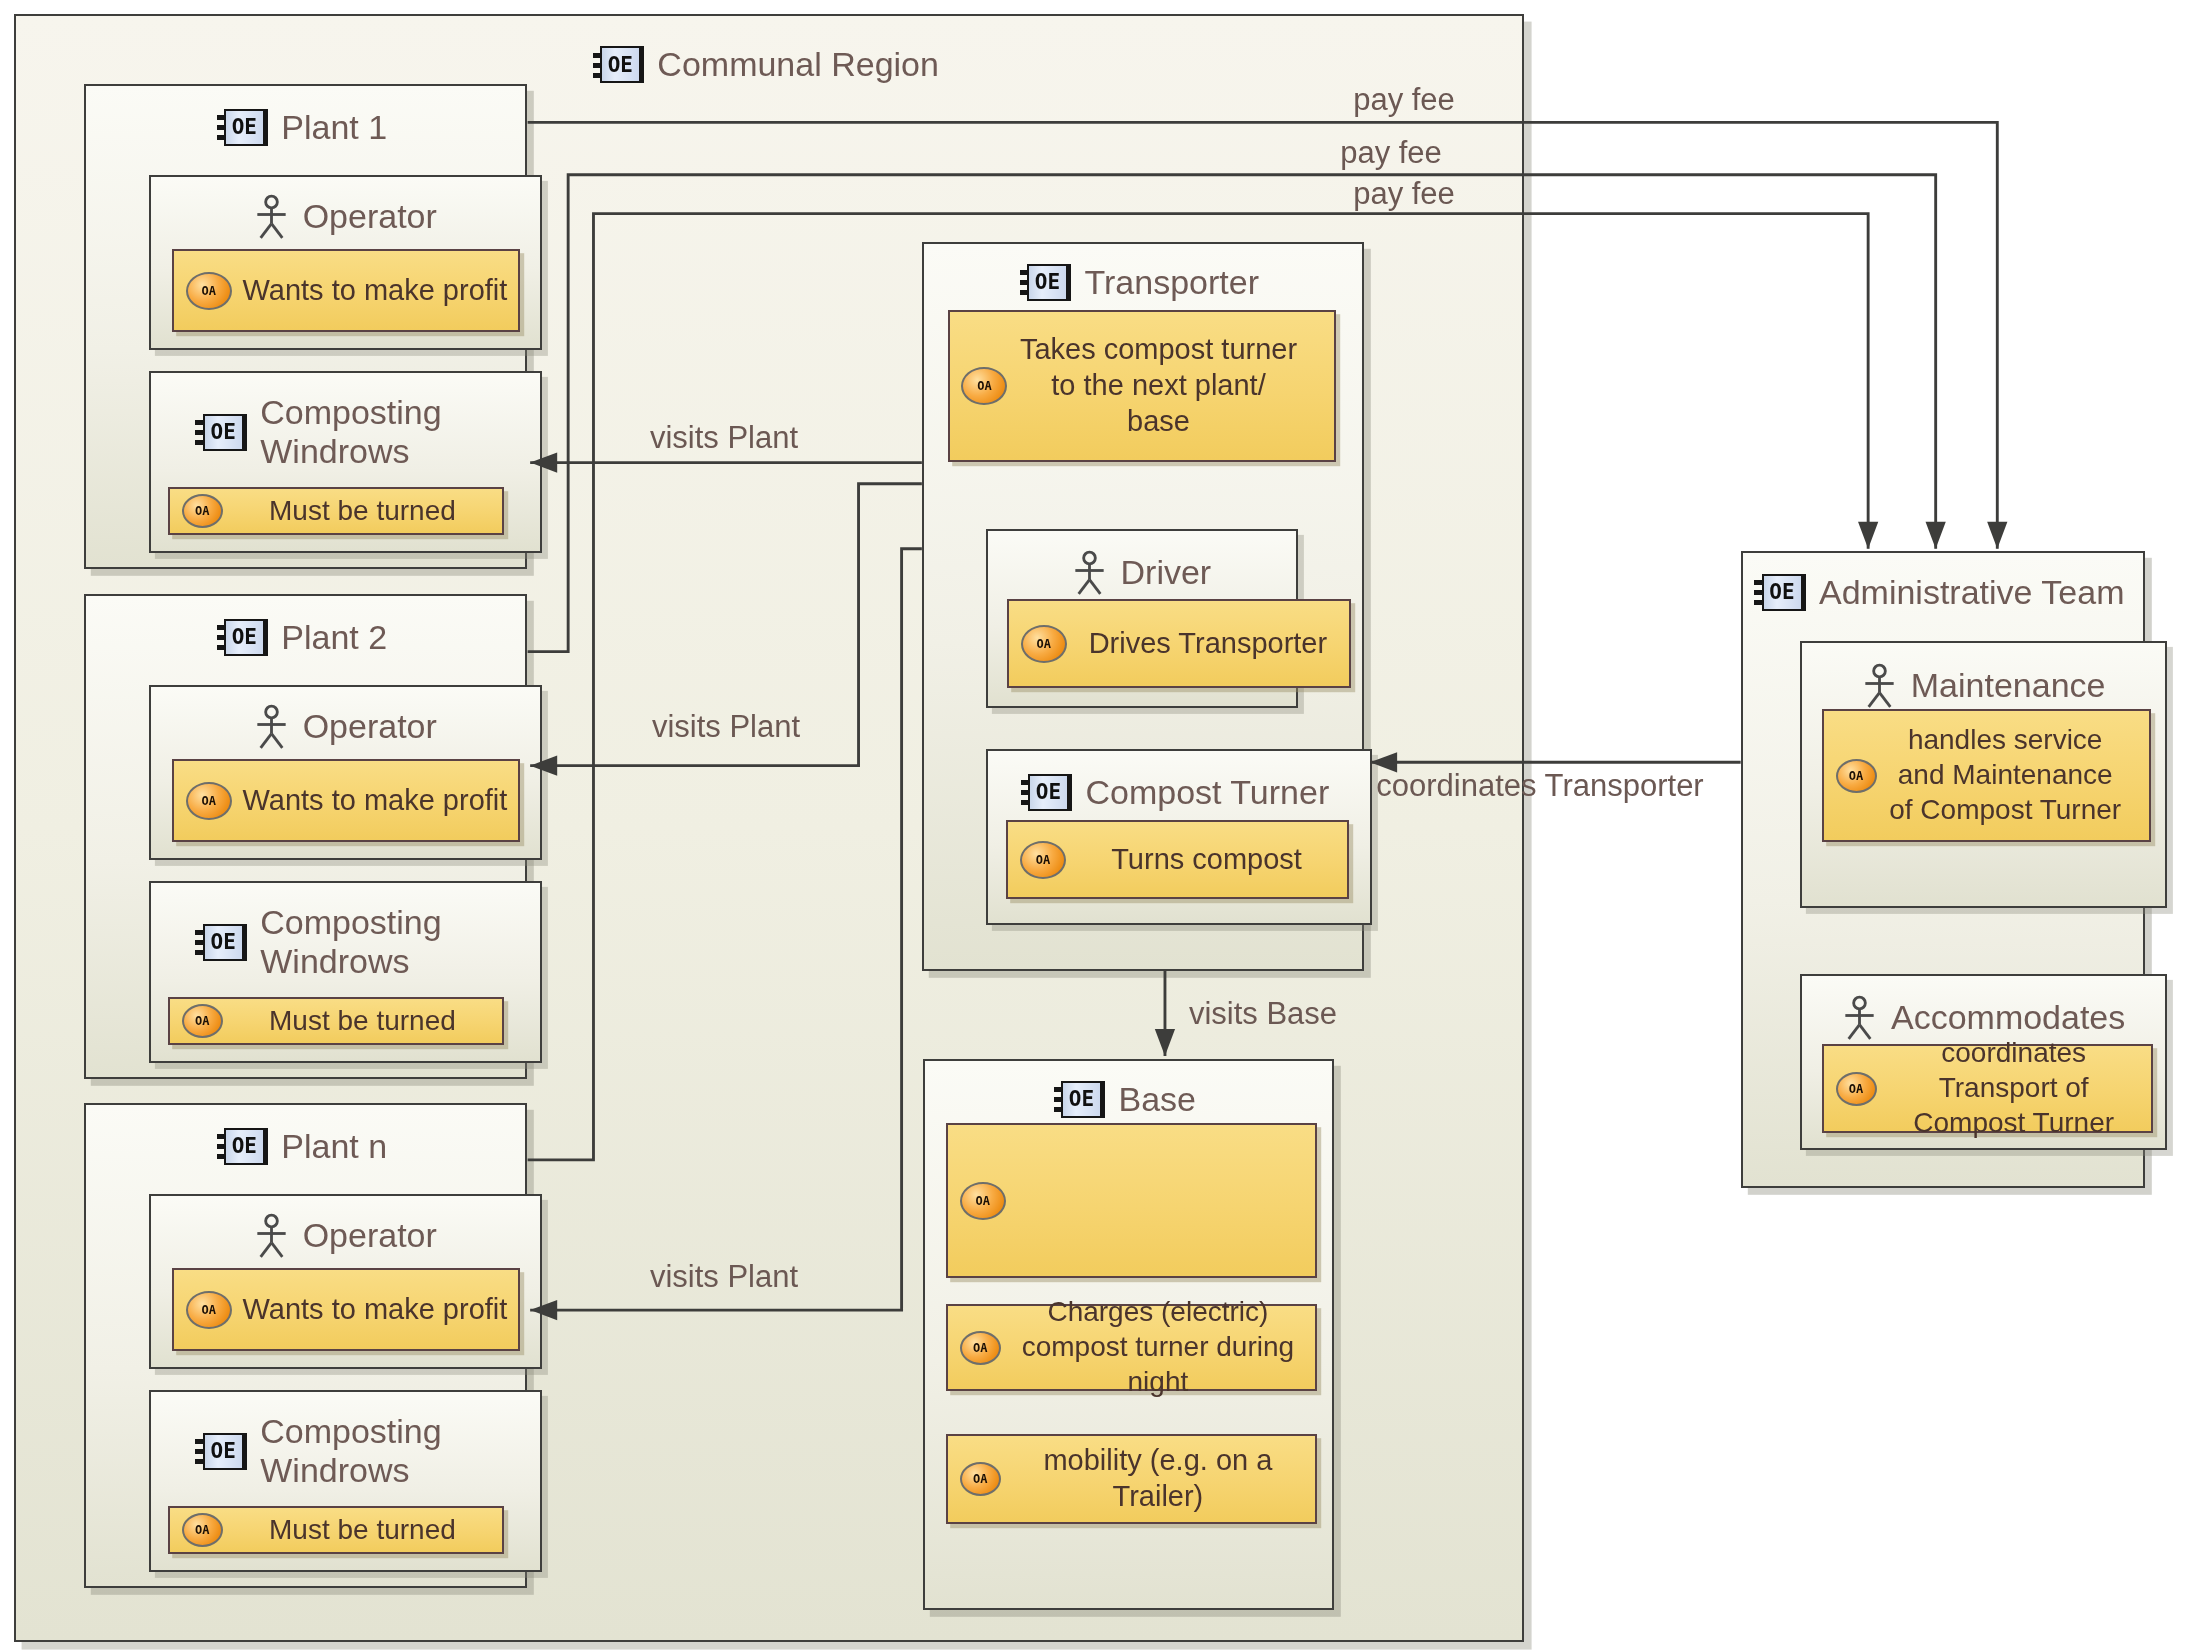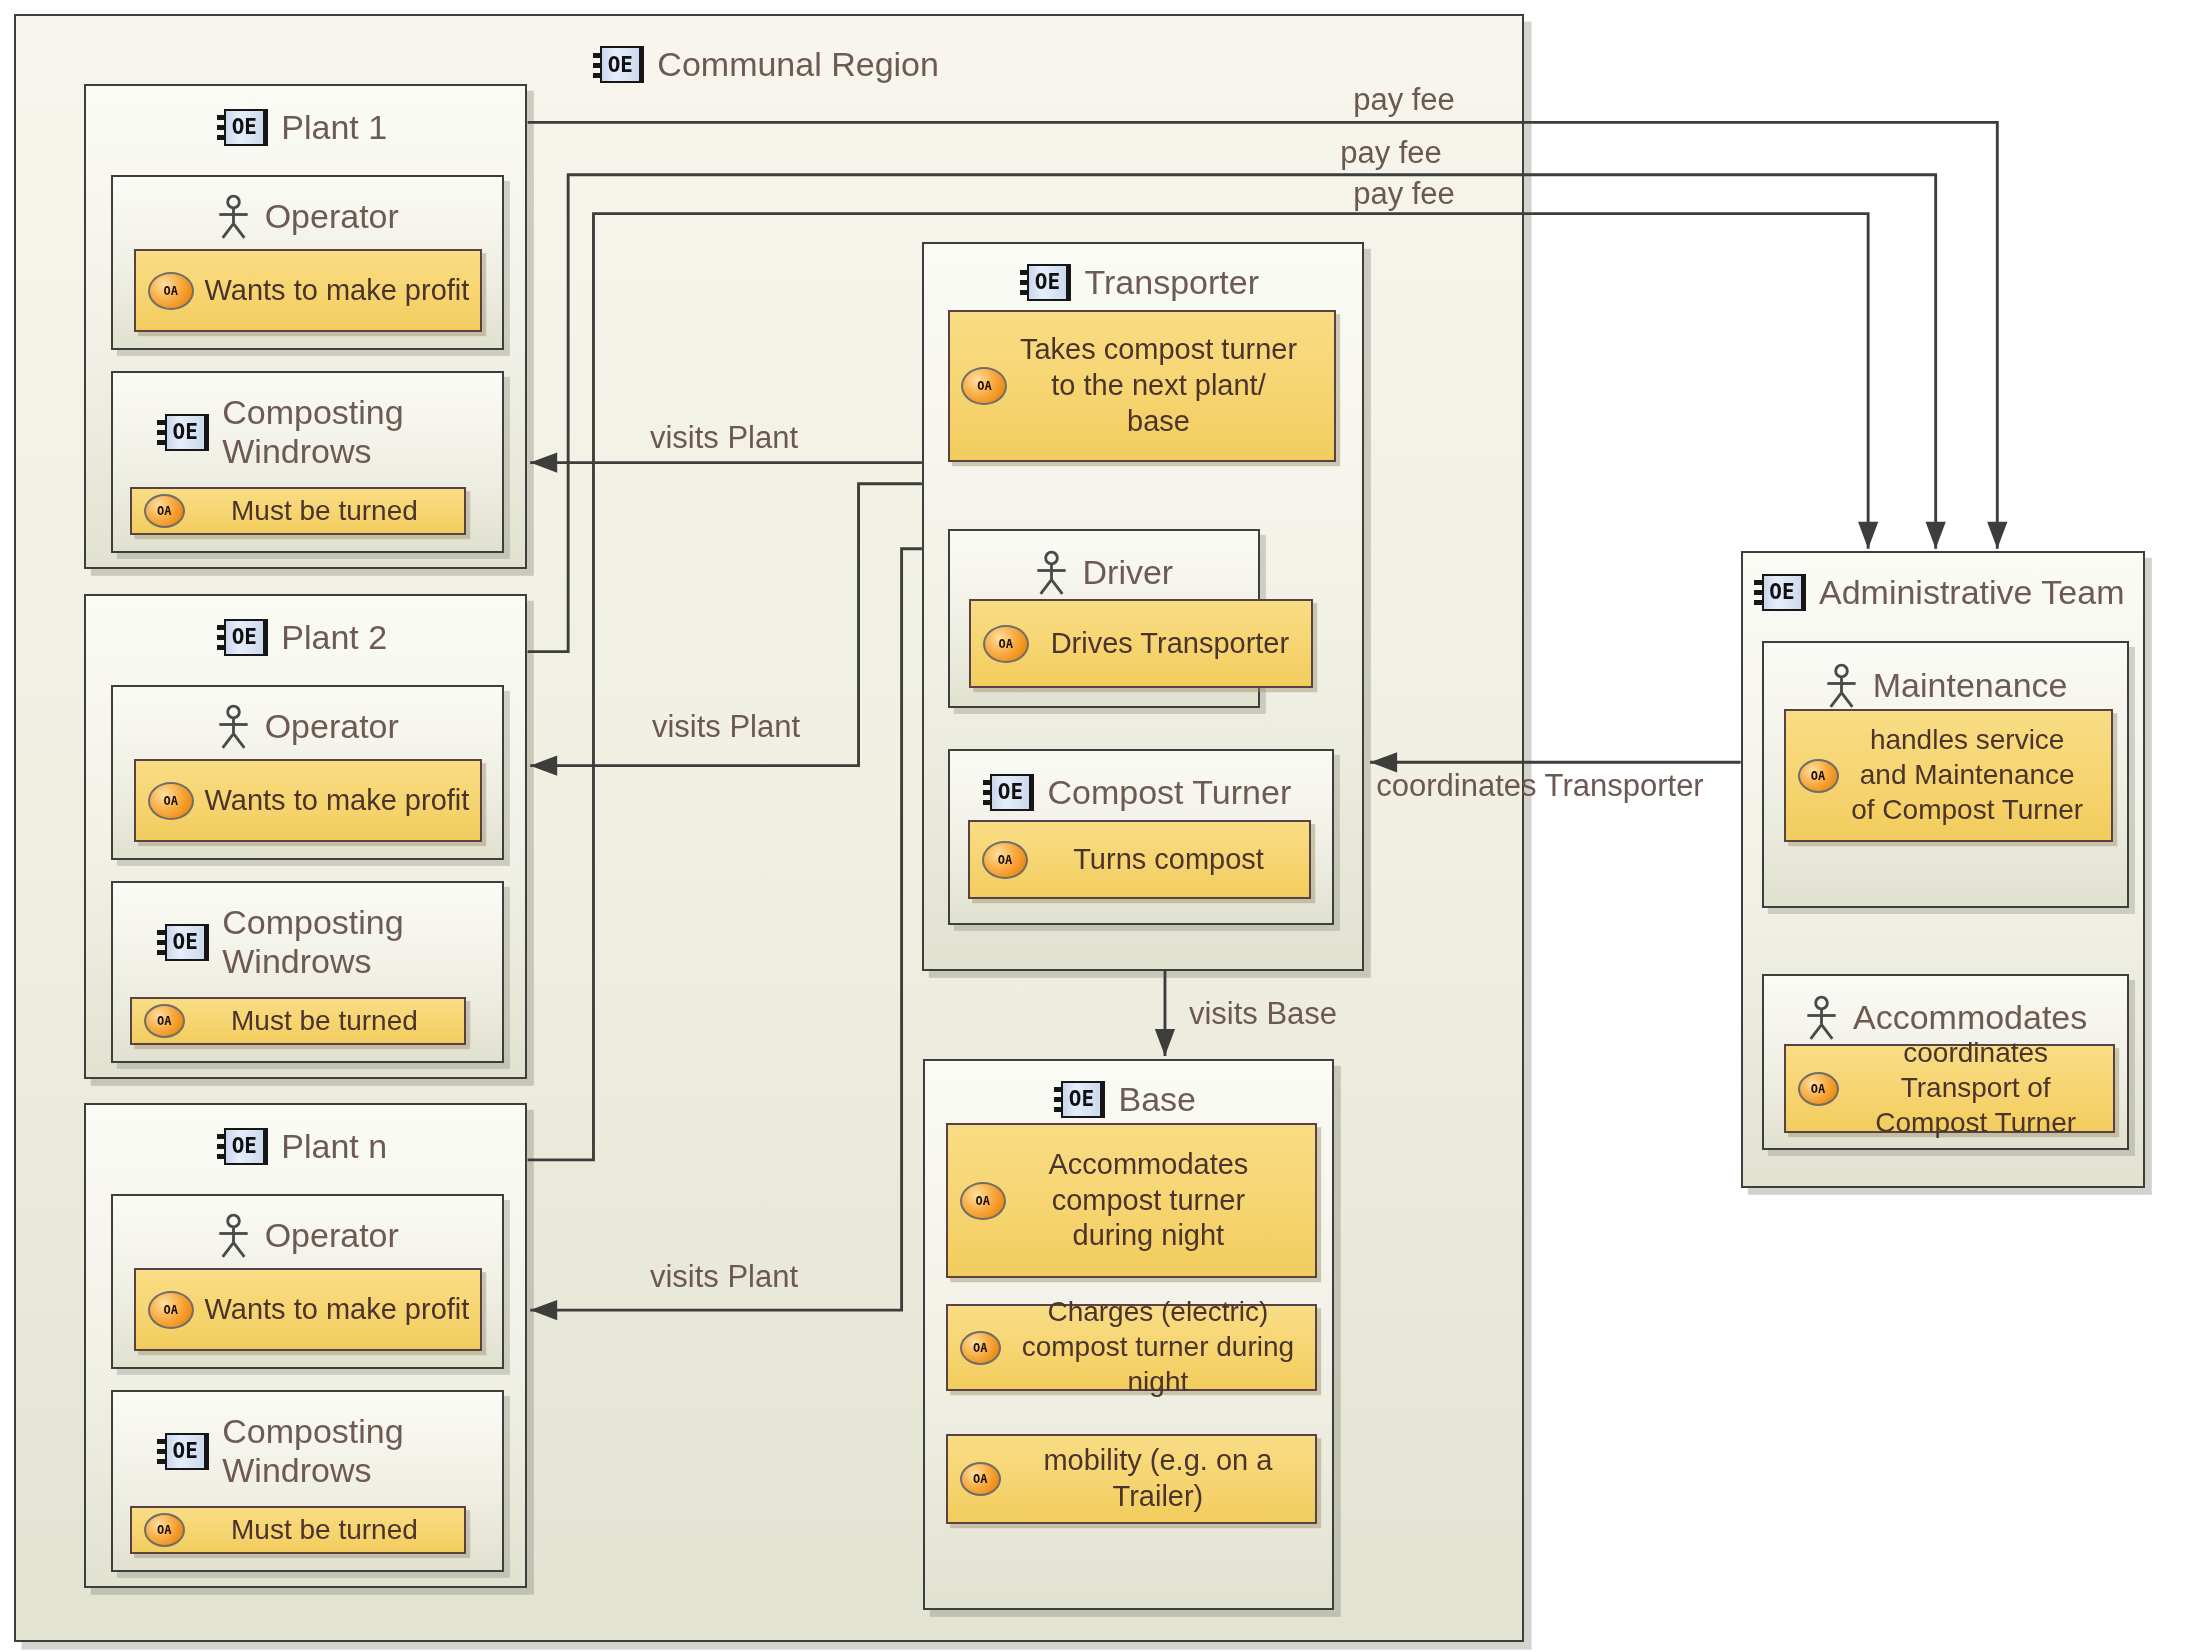--- a/index.html
+++ b/index.html
@@ -18,20 +18,21 @@
     position:absolute;box-sizing:border-box;
     background:linear-gradient(180deg,#fbfbf6 0%,#f1f0e6 55%,#e2e2d1 100%);
     border:2.5px solid #3e3e3c;
     box-shadow:6.8px 6.8px 0 rgba(138,138,122,.38);
   }
   .subpanel{
     position:absolute;box-sizing:border-box;
     background:linear-gradient(180deg,#fbfbf6 0%,#f0efe5 55%,#e1e1d0 100%);
     border:2.5px solid #3e3e3c;
     box-shadow:5.9px 5.9px 0 rgba(138,138,122,.35);
+    margin-left:38px;
   }
   .ptitle{
     display:flex;align-items:center;justify-content:center;gap:13.5px;
     color:#6e5a55;font-size:34px;line-height:1.15;
   }
   .ptitle .tx{white-space:pre-line;}
   .goal{
     position:absolute;box-sizing:border-box;display:flex;align-items:center;
     background:linear-gradient(180deg,#f9dd85 0%,#f6d470 55%,#f2cc5d 100%);
     border:2.5px solid #5a4244;
@@ -221,21 +222,20 @@
   </div>
 </div>
 
 <div class="panel" style="left:923px;top:1059px;width:411px;height:551px;">
   <div class="ptitle abs" style="left:0;right:0;top:18.6px;">
     <span class="oe">OE</span>
     <span class="tx">Base</span>
   </div>
   <div class="goal" style="left:21px;top:62px;width:371px;height:155px;">
     <span class="oa">OA</span>
-    <span class="txt" style="padding-right:34px;">Accommodates compost turner during night</span>
   </div>
   <div class="goal" style="left:21px;top:243px;width:371px;height:87px;font-size:28px;">
     <span class="oa" style="width:41px;height:34px;">OA</span>
     <span class="txt" style="padding:0 3.4px;">Charges (electric) compost turner during night</span>
   </div>
   <div class="goal" style="left:21px;top:373px;width:371px;height:90px;">
     <span class="oa" style="width:41px;height:34px;">OA</span>
     <span class="txt">mobility (e.g. on a Trailer)</span>
   </div>
 </div>

